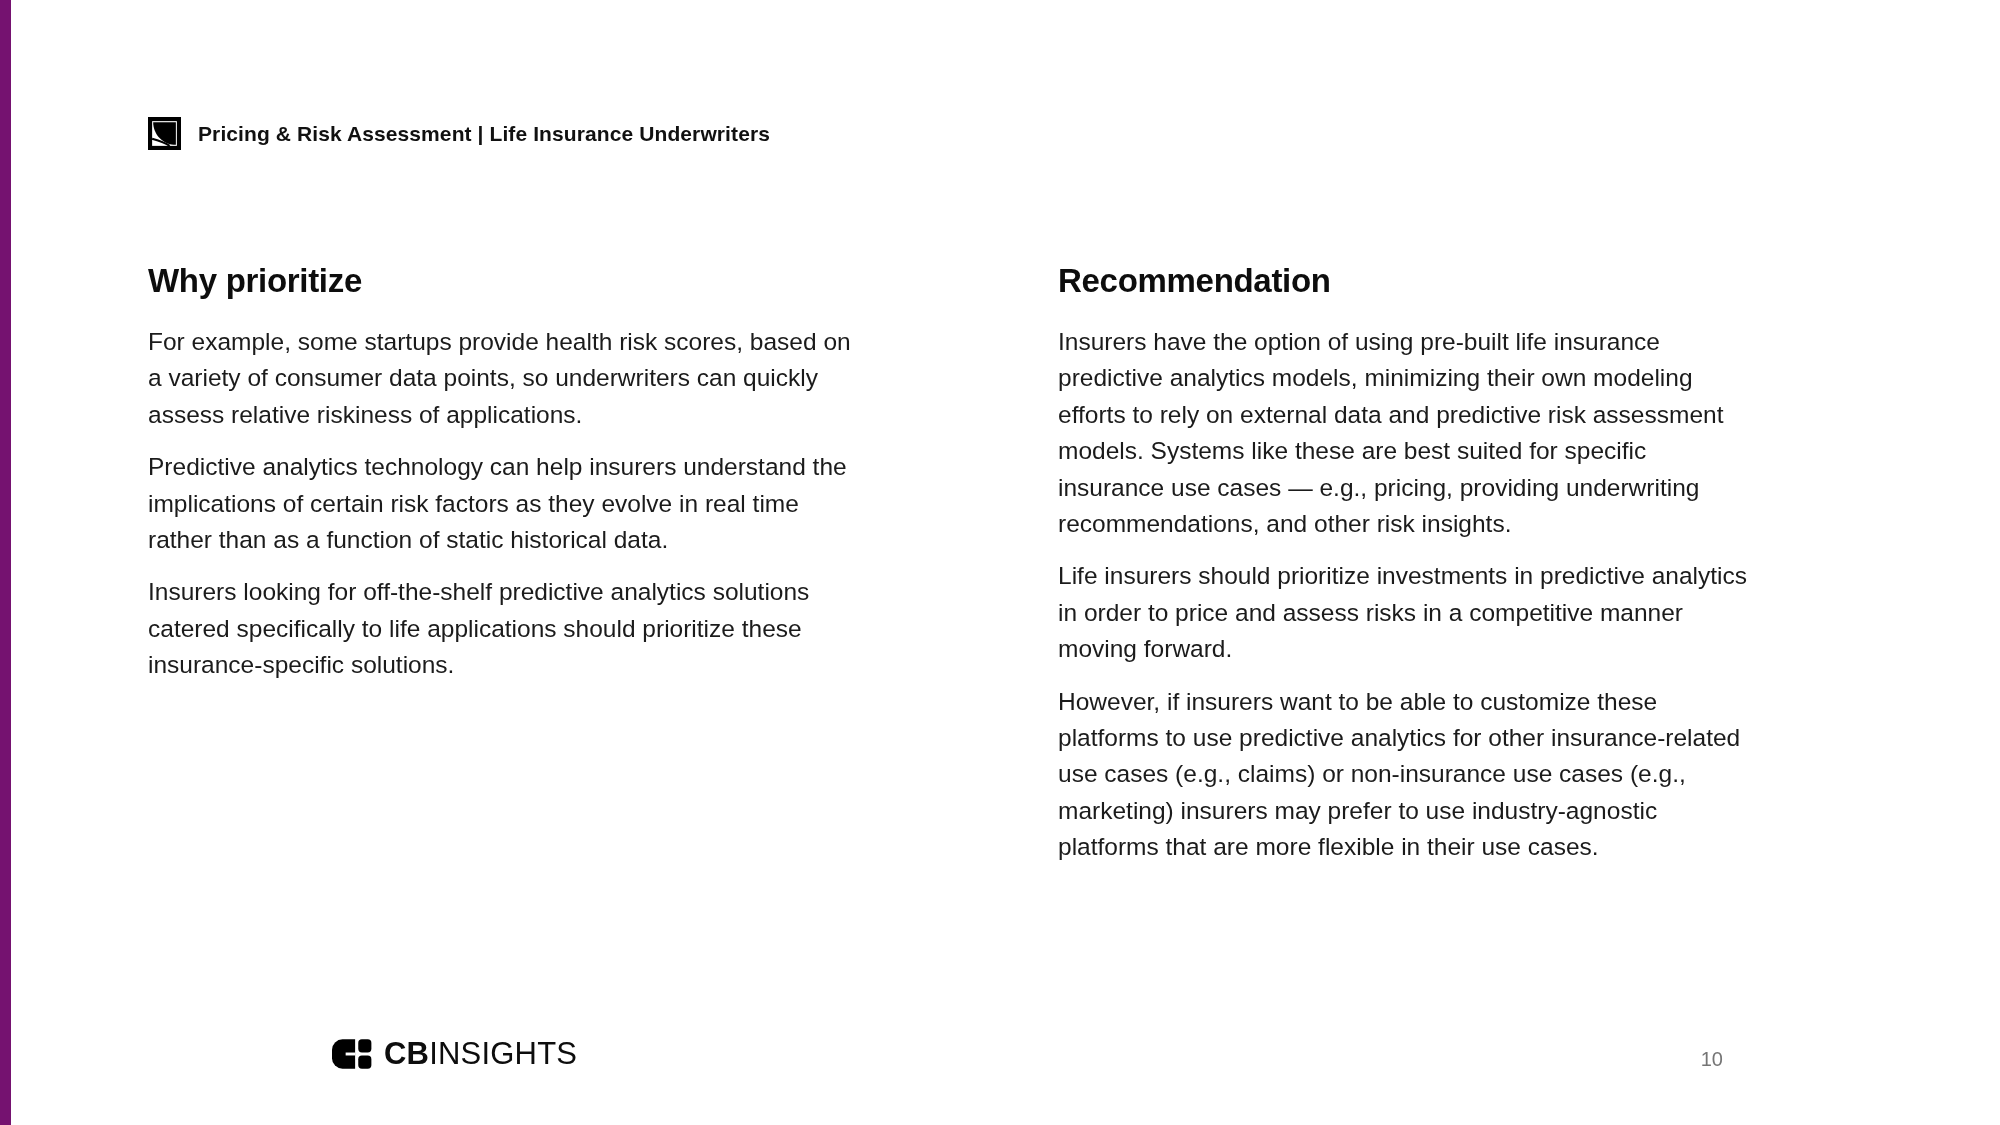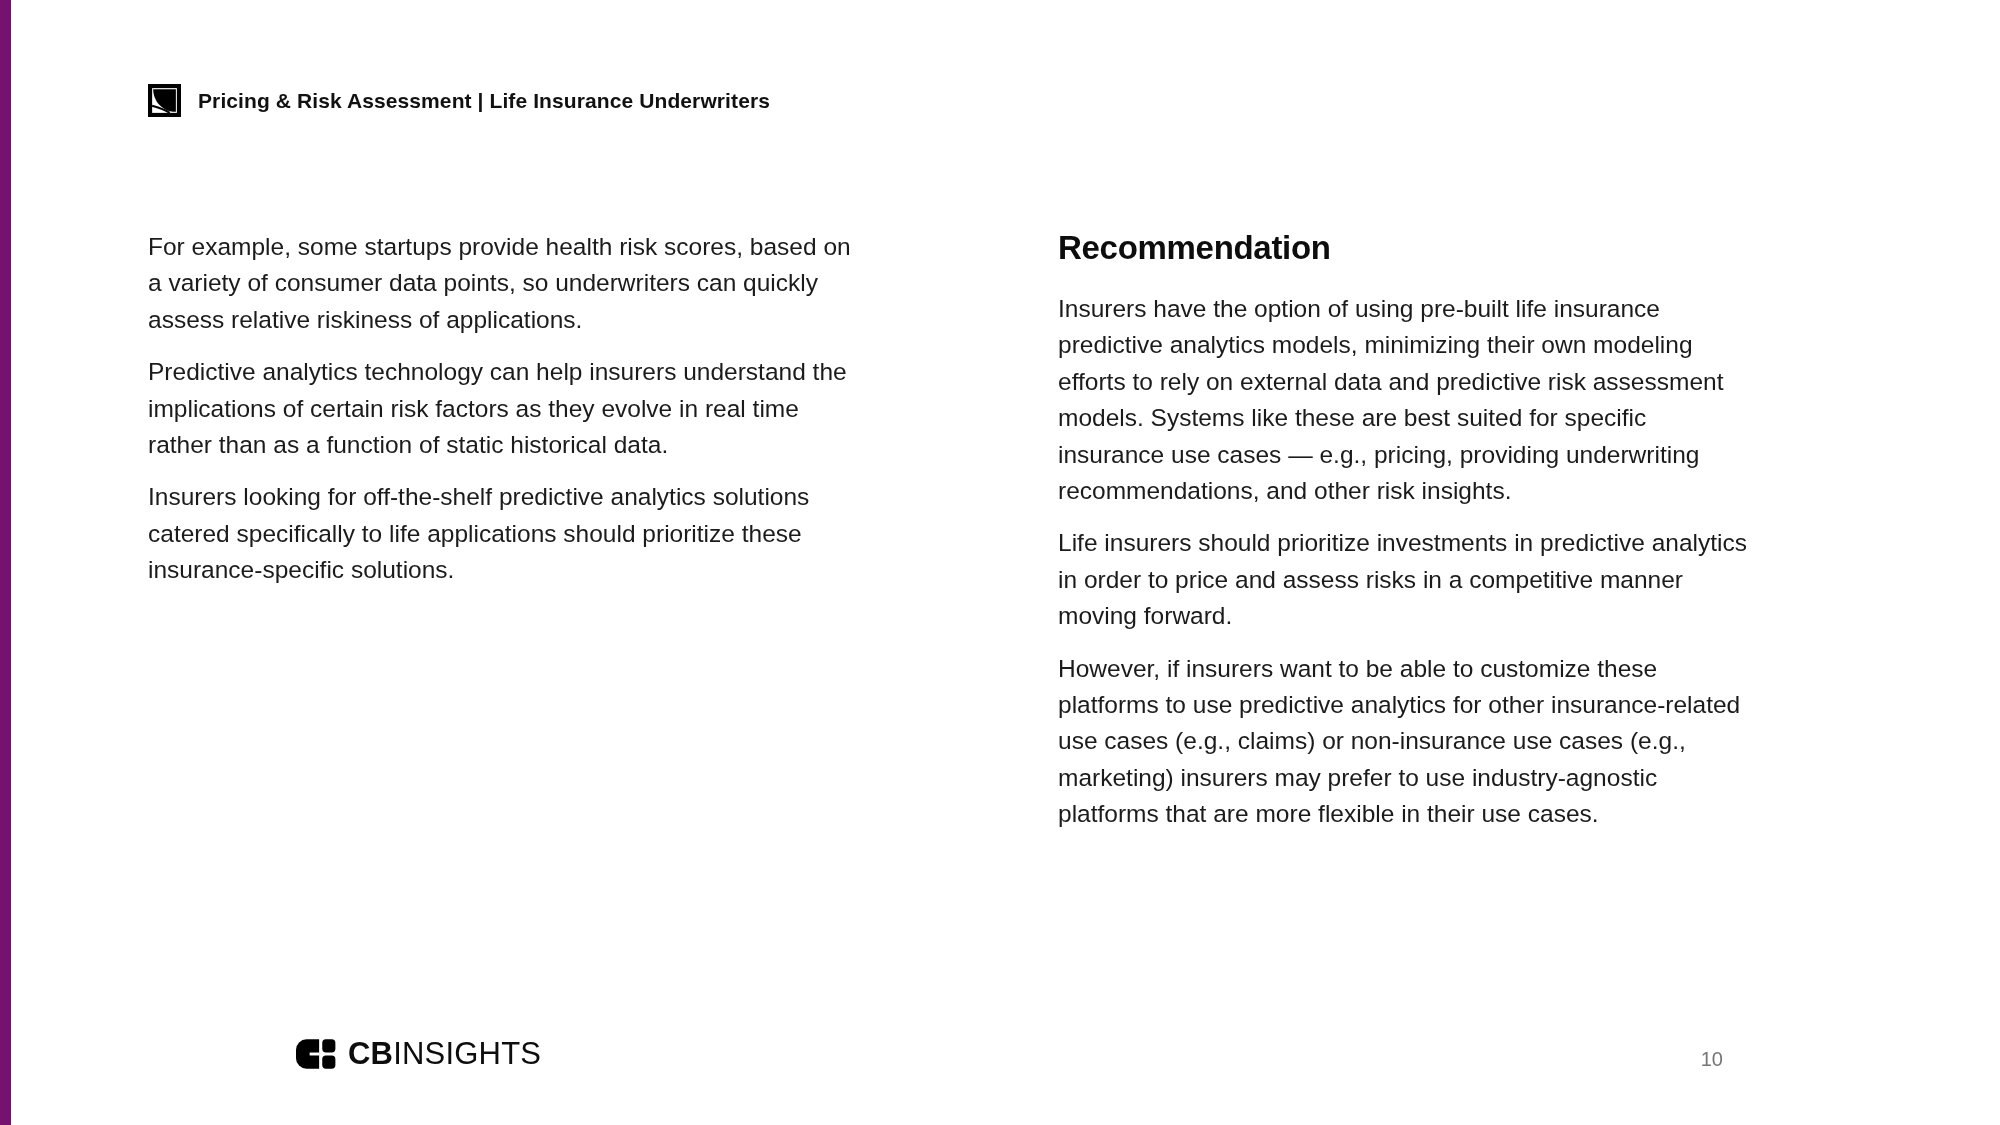--- a/index.html
+++ b/index.html
@@ -24,21 +24,21 @@
     background: #751270;
   }
   .content {
     position: absolute;
     left: 148px;
     top: 0;
     width: 1720px;
     height: 100%;
   }
   .eyebrow-row {
-    padding-top: 84px;
+    padding-top: 117px;
     display: flex;
     align-items: center;
     gap: 17px;
   }
   .eyebrow-icon svg { display: block; }
   .eyebrow-text {
     font-size: 21px;
     font-weight: 700;
     color: #111111;
     letter-spacing: 0.1px;
@@ -78,20 +78,21 @@
     right: 145px;
     bottom: 56px;
     display: flex;
     align-items: flex-end;
     justify-content: space-between;
   }
   .logo {
     display: flex;
     align-items: center;
     gap: 10px;
+    margin-left: 36px;
   }
   .logo-mark svg { display: block; }
   .logo-text {
     font-size: 31px;
     letter-spacing: 0.2px;
     color: #0d0d0d;
     line-height: 1;
   }
   .logo-cb { font-weight: 700; }
   .logo-insights { font-weight: 400; }
@@ -118,20 +119,21 @@
             <path d="M 5,5 C 5,17.15 14.85,27 27,27 L 27,5 Z" fill="#000000"></path>
             <path d="M 4,21 C 11,23 17,25 21,28" fill="none" stroke="#000000" stroke-width="2"></path>
           </svg>
         </span>
         <span class="eyebrow-text">Pricing &amp; Risk Assessment | Life Insurance Underwriters</span>
       </div>
     </header>
 
     <main class="columns">
       <section class="col col-left">
+        <h2 class="col-heading">Why prioritize</h2>
         <p>For example, some startups provide health risk scores, based on
 a variety of consumer data points, so underwriters can quickly
 assess relative riskiness of applications.</p>
         <p>Predictive analytics technology can help insurers understand the
 implications of certain risk factors as they evolve in real time
 rather than as a function of static historical data.</p>
         <p>Insurers looking for off-the-shelf predictive analytics solutions
 catered specifically to life applications should prioritize these
 insurance-specific solutions.</p>
       </section>

